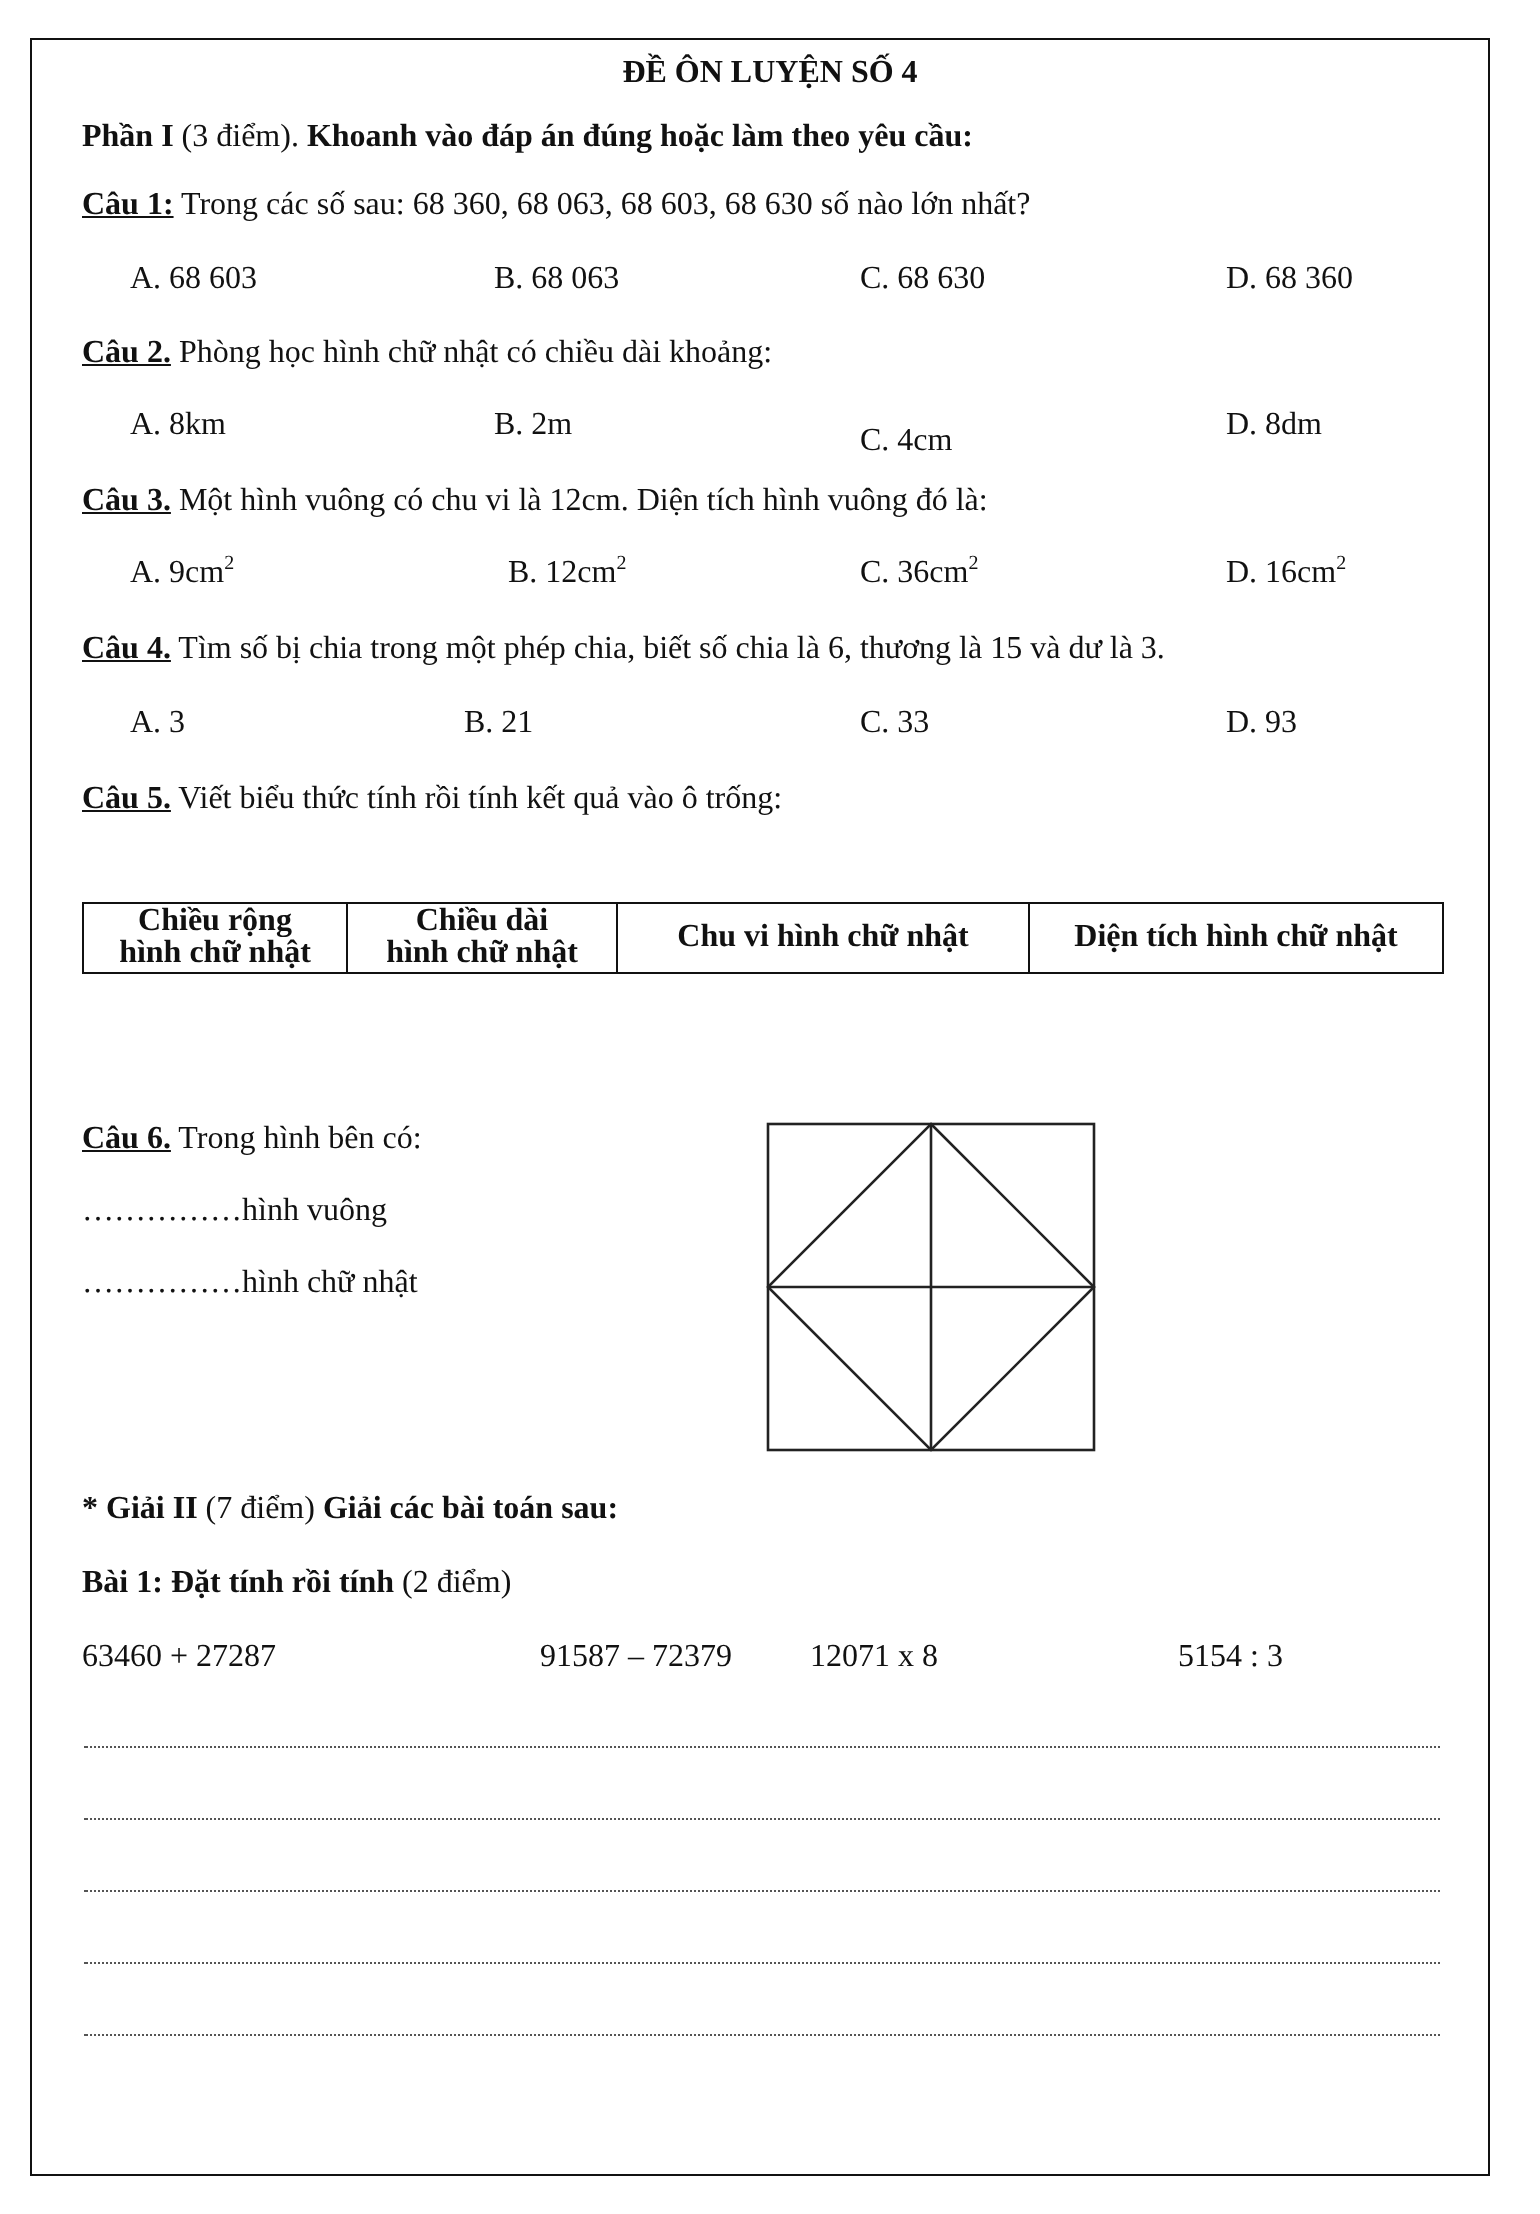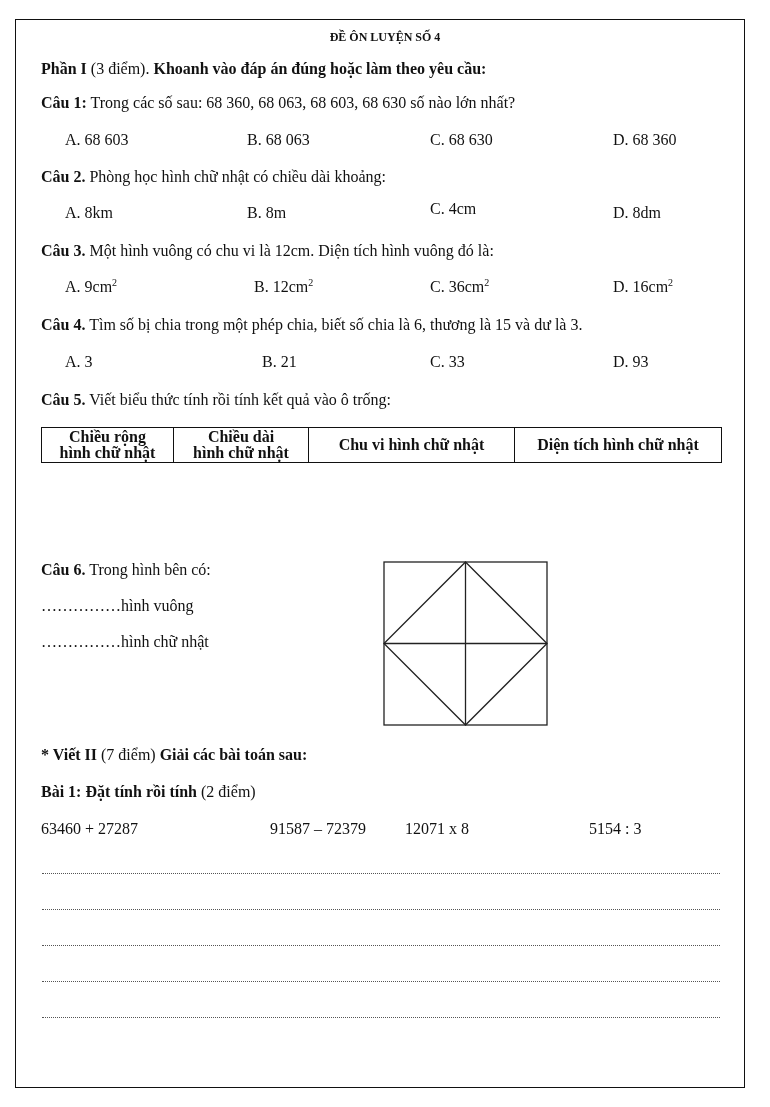--- a/index.html
+++ b/index.html
@@ -1,25 +1,25 @@
 <!DOCTYPE html>
 <html><head>
 <meta charset="utf-8">
 <style>
   html, body { margin:0; padding:0; background:#ffffff; }
   body { width:770px; height:1107px; position:relative; overflow:hidden;
          font-family:"Liberation Serif", "DejaVu Serif", serif; color:#111; }
   .frame { position:absolute; left:15px; top:19px; width:730px; height:1069px;
            border:1.5px solid #111; box-sizing:border-box; }
   .abs { position:absolute; white-space:nowrap; font-size:16px; line-height:18px; }
-  .title { font-weight:bold; left:0; width:770px; text-align:center; top:28px; font-size:12px; }
+  .title { font-weight:bold; left:0; width:770px; text-align:center; top:28px; font-size:16px; }
   b, .b { font-weight:bold; }
-  .u { font-weight:bold; }
+  .u { text-decoration:underline; font-weight:bold; }
   sup { font-size:10px; line-height:0; vertical-align:super; }
-  table.t5 { position:absolute; left:41px; top:427px; width:681px; border-collapse:collapse;
+  table.t5 { position:absolute; left:41px; top:451px; width:681px; border-collapse:collapse;
              font-size:16px; }
   table.t5 td { border:1px solid #111; text-align:center; padding:0 2px; }
   table.t5 tr.h td { font-weight:bold; line-height:16px; height:34px; }
   table.t5 tr.v td { height:15px; line-height:15px; }
   .dots { position:absolute; left:42px; width:678px; height:0;
           border-top:1.5px dotted #555; }
   svg.fig { position:absolute; left:380px; top:558px; }
 </style>
 </head>
 <body>
@@ -37,37 +37,37 @@
 </div>
 <div class="abs" style="left:65px;top:131px;">A. 68 603</div>
 <div class="abs" style="left:247px;top:131px;">B. 68 063</div>
 <div class="abs" style="left:430px;top:131px;">C. 68 630</div>
 <div class="abs" style="left:613px;top:131px;">D. 68 360</div>
 
 <div class="abs" style="left:41px;top:168px;">
   <span class="u">Câu 2.</span><span> Phòng học hình chữ nhật có chiều dài khoảng:</span>
 </div>
 <div class="abs" style="left:65px;top:204px;">A. 8km</div>
-<div class="abs" style="left:247px;top:204px;">B. 8m</div>
-<div class="abs" style="left:430px;top:200px;">C. 4cm</div>
+<div class="abs" style="left:247px;top:204px;">B. 2m</div>
+<div class="abs" style="left:430px;top:212px;">C. 4cm</div>
 <div class="abs" style="left:613px;top:204px;text-align:center;">D. 8dm</div>
 
 <div class="abs" style="left:41px;top:242px;">
   <span class="u">Câu 3.</span><span> Một hình vuông có chu vi là 12cm. Diện tích hình vuông đó là:</span>
 </div>
 <div class="abs" style="left:65px;top:278px;"><span>A. 9cm</span><sup>2</sup></div>
 <div class="abs" style="left:254px;top:278px;"><span>B. 12cm</span><sup>2</sup></div>
 <div class="abs" style="left:430px;top:278px;"><span>C. 36cm</span><sup>2</sup></div>
 <div class="abs" style="left:613px;top:278px;"><span>D. 16cm</span><sup>2</sup></div>
 
 <div class="abs" style="left:41px;top:316px;">
   <span class="u">Câu 4.</span><span> Tìm số bị chia trong một phép chia, biết số chia là 6, thương là 15 và dư là 3.</span>
 </div>
 <div class="abs" style="left:65px;top:353px;">A. 3</div>
-<div class="abs" style="left:262px;top:353px;">B. 21</div>
+<div class="abs" style="left:232px;top:353px;">B. 21</div>
 <div class="abs" style="left:430px;top:353px;">C. 33</div>
 <div class="abs" style="left:613px;top:353px;">D. 93</div>
 
 <div class="abs" style="left:41px;top:391px;">
   <span class="u">Câu 5.</span><span> Viết biểu thức tính rồi tính kết quả vào ô trống:</span>
 </div>
 
 <table class="t5">
   <colgroup>
       <col style="width:132px">
@@ -94,21 +94,21 @@
 <svg class="fig" width="172" height="172" viewBox="0 0 172 172">
   <g stroke="#222" stroke-width="1.3" fill="none">
     <rect x="4" y="4" width="163" height="163"></rect>
     <line x1="85.5" y1="4" x2="85.5" y2="167"></line>
     <line x1="4" y1="85.5" x2="167" y2="85.5"></line>
     <polygon points="85.5,4 167,85.5 85.5,167 4,85.5"></polygon>
   </g>
 </svg>
 
 <div class="abs" style="left:41px;top:746px;">
-  <b>* </b><b>Viết II</b><span> (7 điểm) </span><b>Giải các bài toán sau:</b>
+  <b>* </b><b>Giải II</b><span> (7 điểm) </span><b>Giải các bài toán sau:</b>
 </div>
 
 <div class="abs" style="left:41px;top:783px;">
   <b>Bài 1: Đặt tính rồi tính</b><span> (2 điểm)</span>
 </div>
 
 <div class="abs" style="left:41px;top:820px;">63460 + 27287</div>
 <div class="abs" style="left:222px;top:820px;margin-left:48px;">91587 – 72379</div>
 <div class="abs" style="left:405px;top:820px;">12071 x 8</div>
 <div class="abs" style="left:589px;top:820px;">5154 : 3</div>

